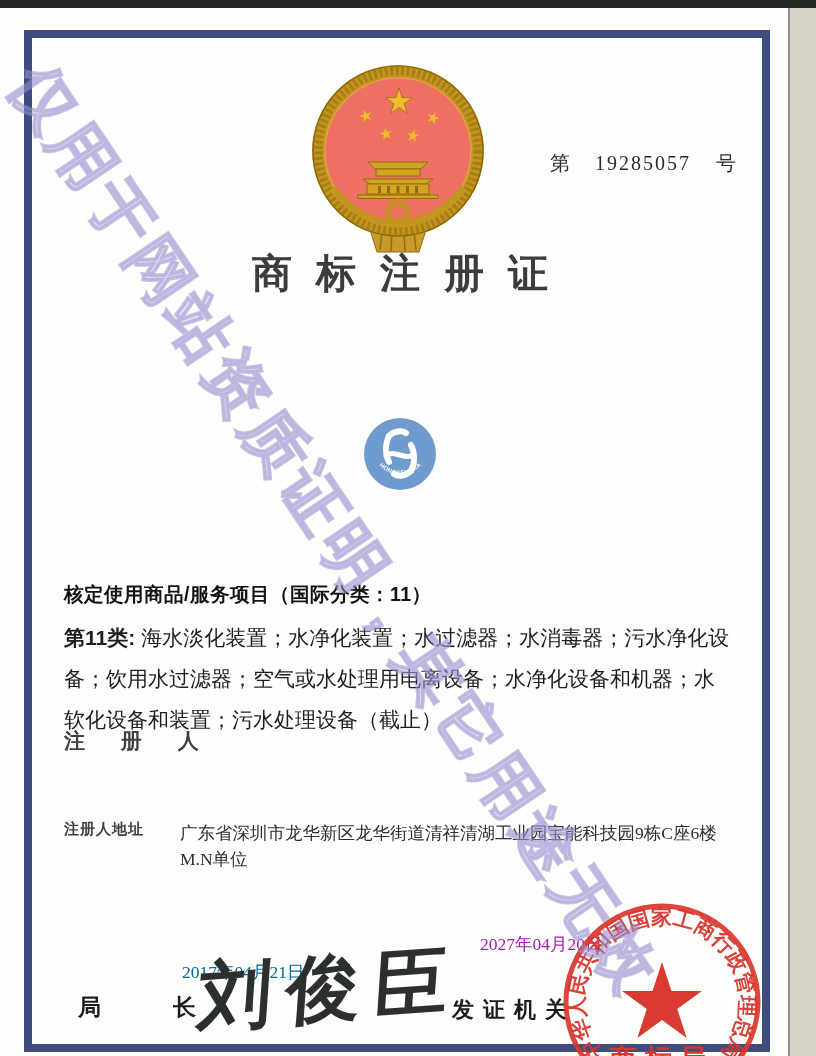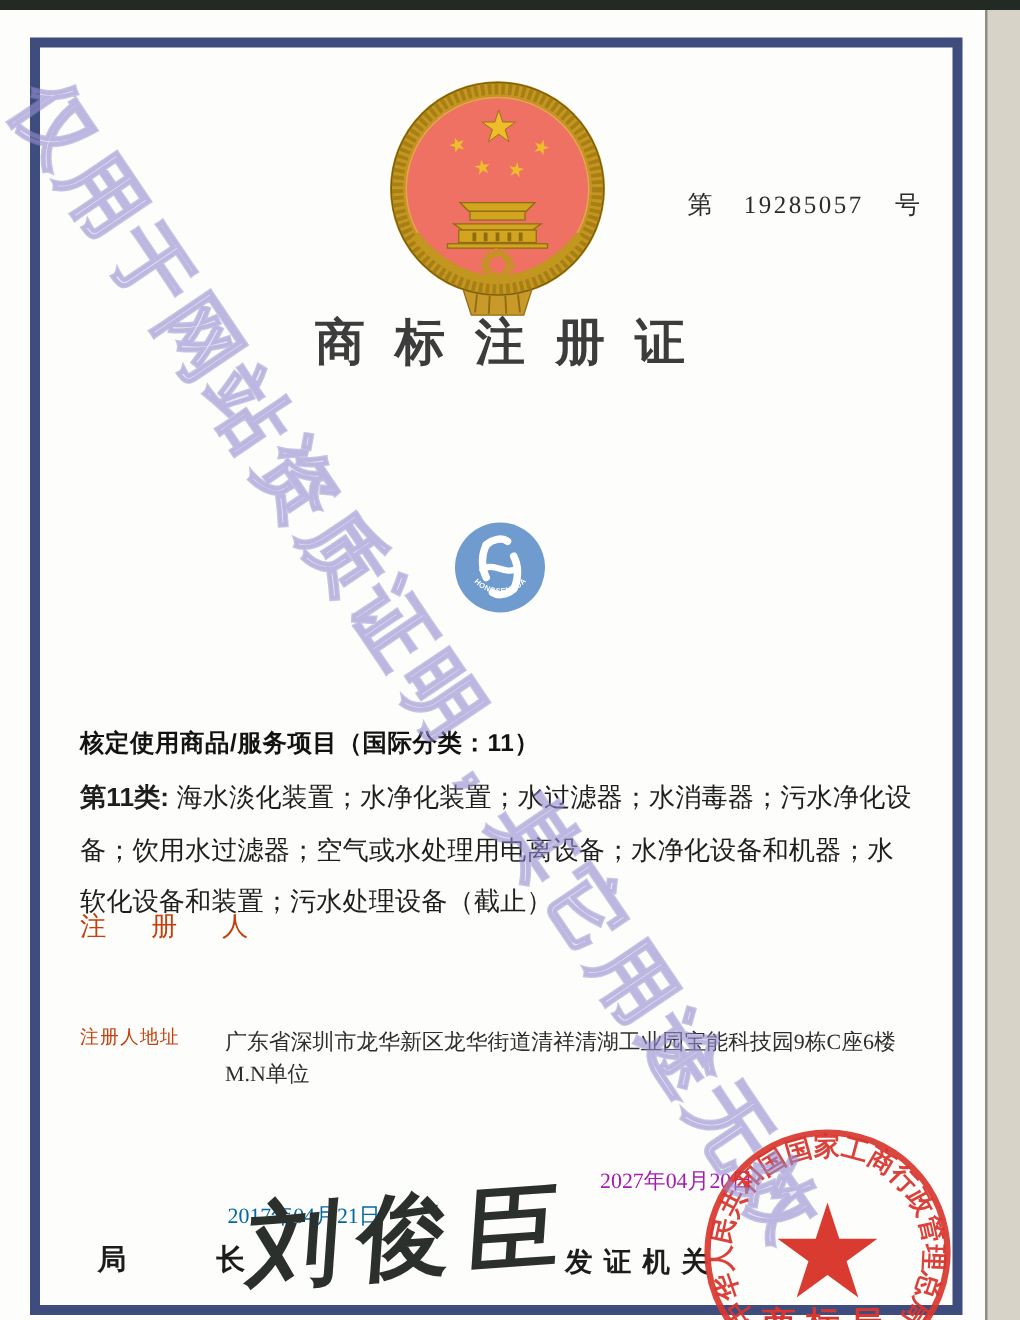--- a/index.html
+++ b/index.html
@@ -53,21 +53,21 @@
   }
   .goods-body{
     position:absolute;left:64px;top:618px;width:666px;z-index:3;
     font-size:21px;line-height:1.95;color:#1e1e1e;
   }
   .goods-body .class-label{
     font-family:"Liberation Sans","DejaVu Sans",sans-serif;font-weight:700;margin-right:6px;
   }
   
   .row-label{
-    font-family:"Liberation Sans","DejaVu Sans",sans-serif;font-weight:400;color:#c2410c;
+    font-family:"Liberation Sans","DejaVu Sans",sans-serif;font-weight:700;color:#404040;
   }
   .registrant-label{position:absolute;left:64px;top:727px;font-size:21px;letter-spacing:15px;z-index:3;}
   .registrant-value{position:absolute;left:180px;top:732px;font-size:17.5px;color:#333;z-index:3;}
   
   .address-label{position:absolute;left:64px;top:820px;font-size:15px;letter-spacing:1px;z-index:3;}
   .address-value{position:absolute;left:180px;top:820px;width:556px;font-size:17.5px;line-height:1.5;color:#2e2e2e;z-index:3;}
   
   .regdate-label{position:absolute;left:64px;top:929px;font-size:20px;letter-spacing:7px;z-index:3;}
   .regdate-value{position:absolute;left:182px;top:932px;font-size:17.5px;color:#0369a1;z-index:3;margin-top:28px;}
   .valid-label{position:absolute;left:338px;top:929px;font-size:20px;letter-spacing:7px;z-index:3;}

